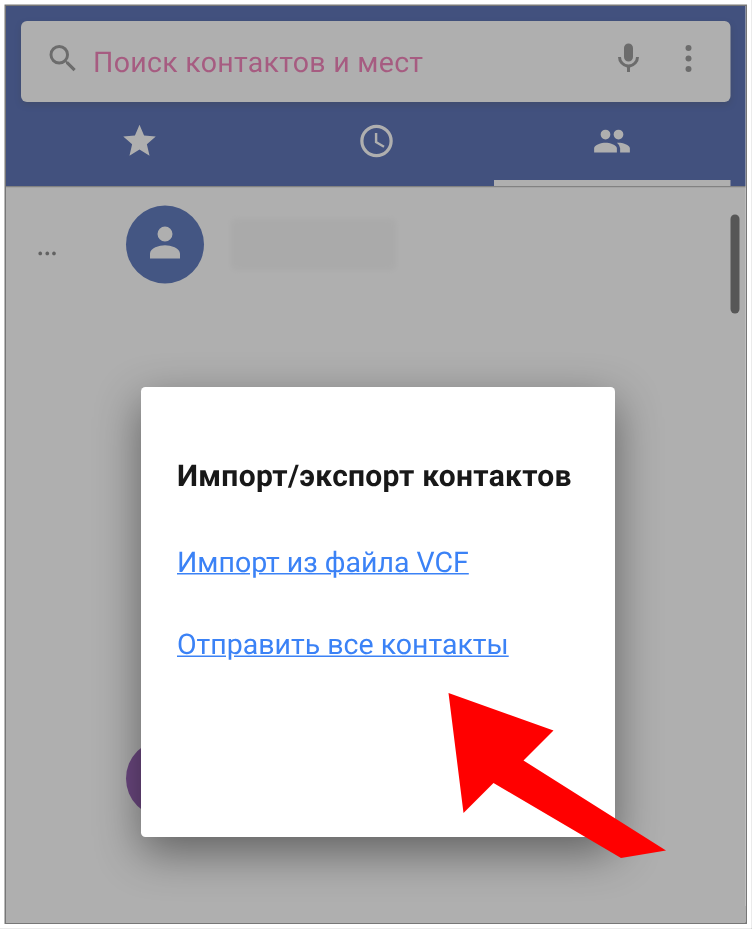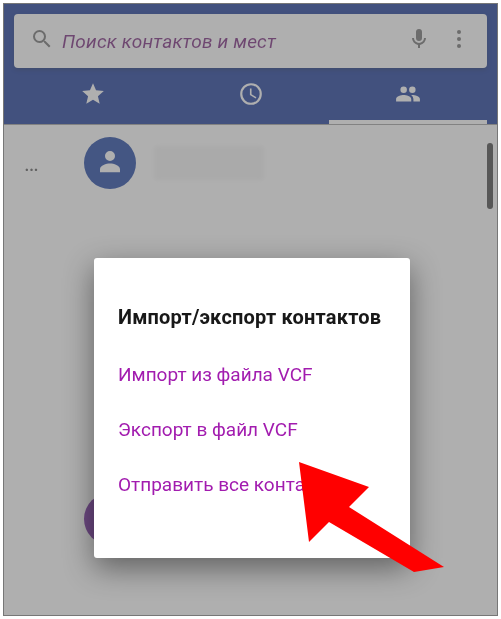--- a/index.html
+++ b/index.html
@@ -36,25 +36,24 @@
     padding: 0 8px;
   }
   .search-bar .icon {
     width: 40px; text-align: center;
     color: #6b6b6b;
   }
   .search-bar .icon svg { width: 24px; height: 24px; fill: #6b6b6b; }
   .search-input-slot {
     flex: 1;
     font-size: 19px;
-    color: #701a75;
+    color: #ec4899;
     letter-spacing: .2px;
     white-space: nowrap;
     overflow: hidden;
-    font-style: italic;
   }
   .tabs {
     display: flex;
     height: 56px;
   }
   .tab {
     flex: 1;
     display: flex;
     align-items: center;
     justify-content: center;
@@ -126,24 +125,25 @@
   .dialog-title {
     font-size: 20px;
     font-weight: 700;
     color: #181818;
     margin-bottom: 18px;
     letter-spacing: .2px;
     margin-top: 25px;
   }
   .dialog-item {
     font-size: 19px;
-    color: #a21caf;
+    color: #3b82f6;
     padding: 16px 0;
     white-space: nowrap;
     overflow: hidden;
+    text-decoration: underline;
   }
 
   
   .arrow {
     position: absolute;
     left: 290px; top: 448px;
     width: 170px; height: 120px;
     pointer-events: none;
   }
   .arrow svg { width: 100%; height: 100%; }
@@ -228,21 +228,20 @@
       </span>
       <span class="name-blur" style="width:240px"></span>
     </div>
   </div>
 
   <div class="scrim"></div>
 
   <div class="dialog">
     <div class="dialog-title">Импорт/экспорт контактов</div>
     <div class="dialog-item">Импорт из файла VCF</div>
-    <div class="dialog-item">Экспорт в файл VCF</div>
     <div class="dialog-item">Отправить все контакты</div>
   </div>
 
   <div class="arrow">
     <svg viewBox="0 0 170 120">
 
       <polygon points="5,10 75,35 55,55 150,115 120,120 35,70 15,90" fill="#ff0000"></polygon>
     </svg>
   </div>
 

